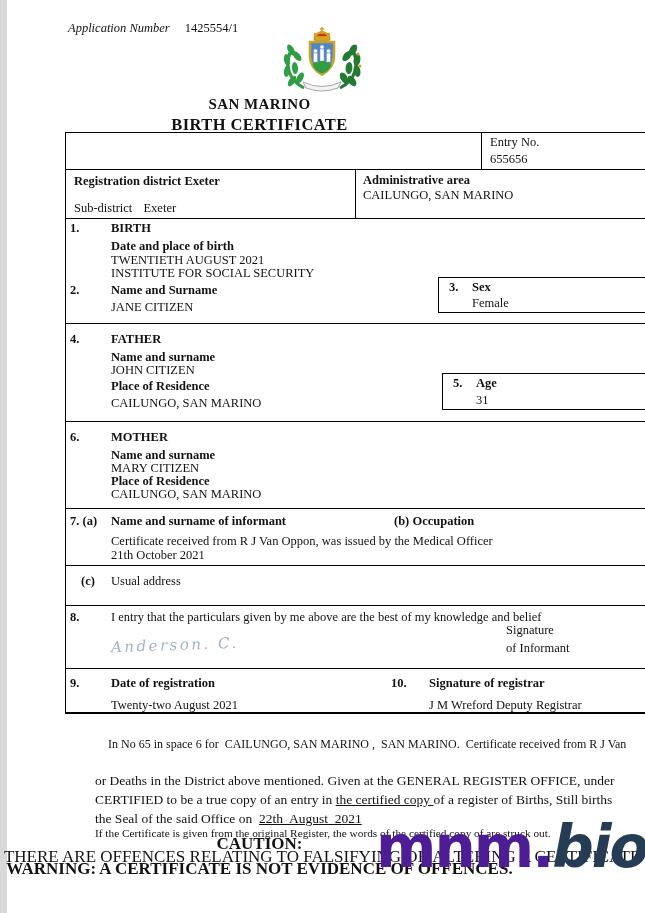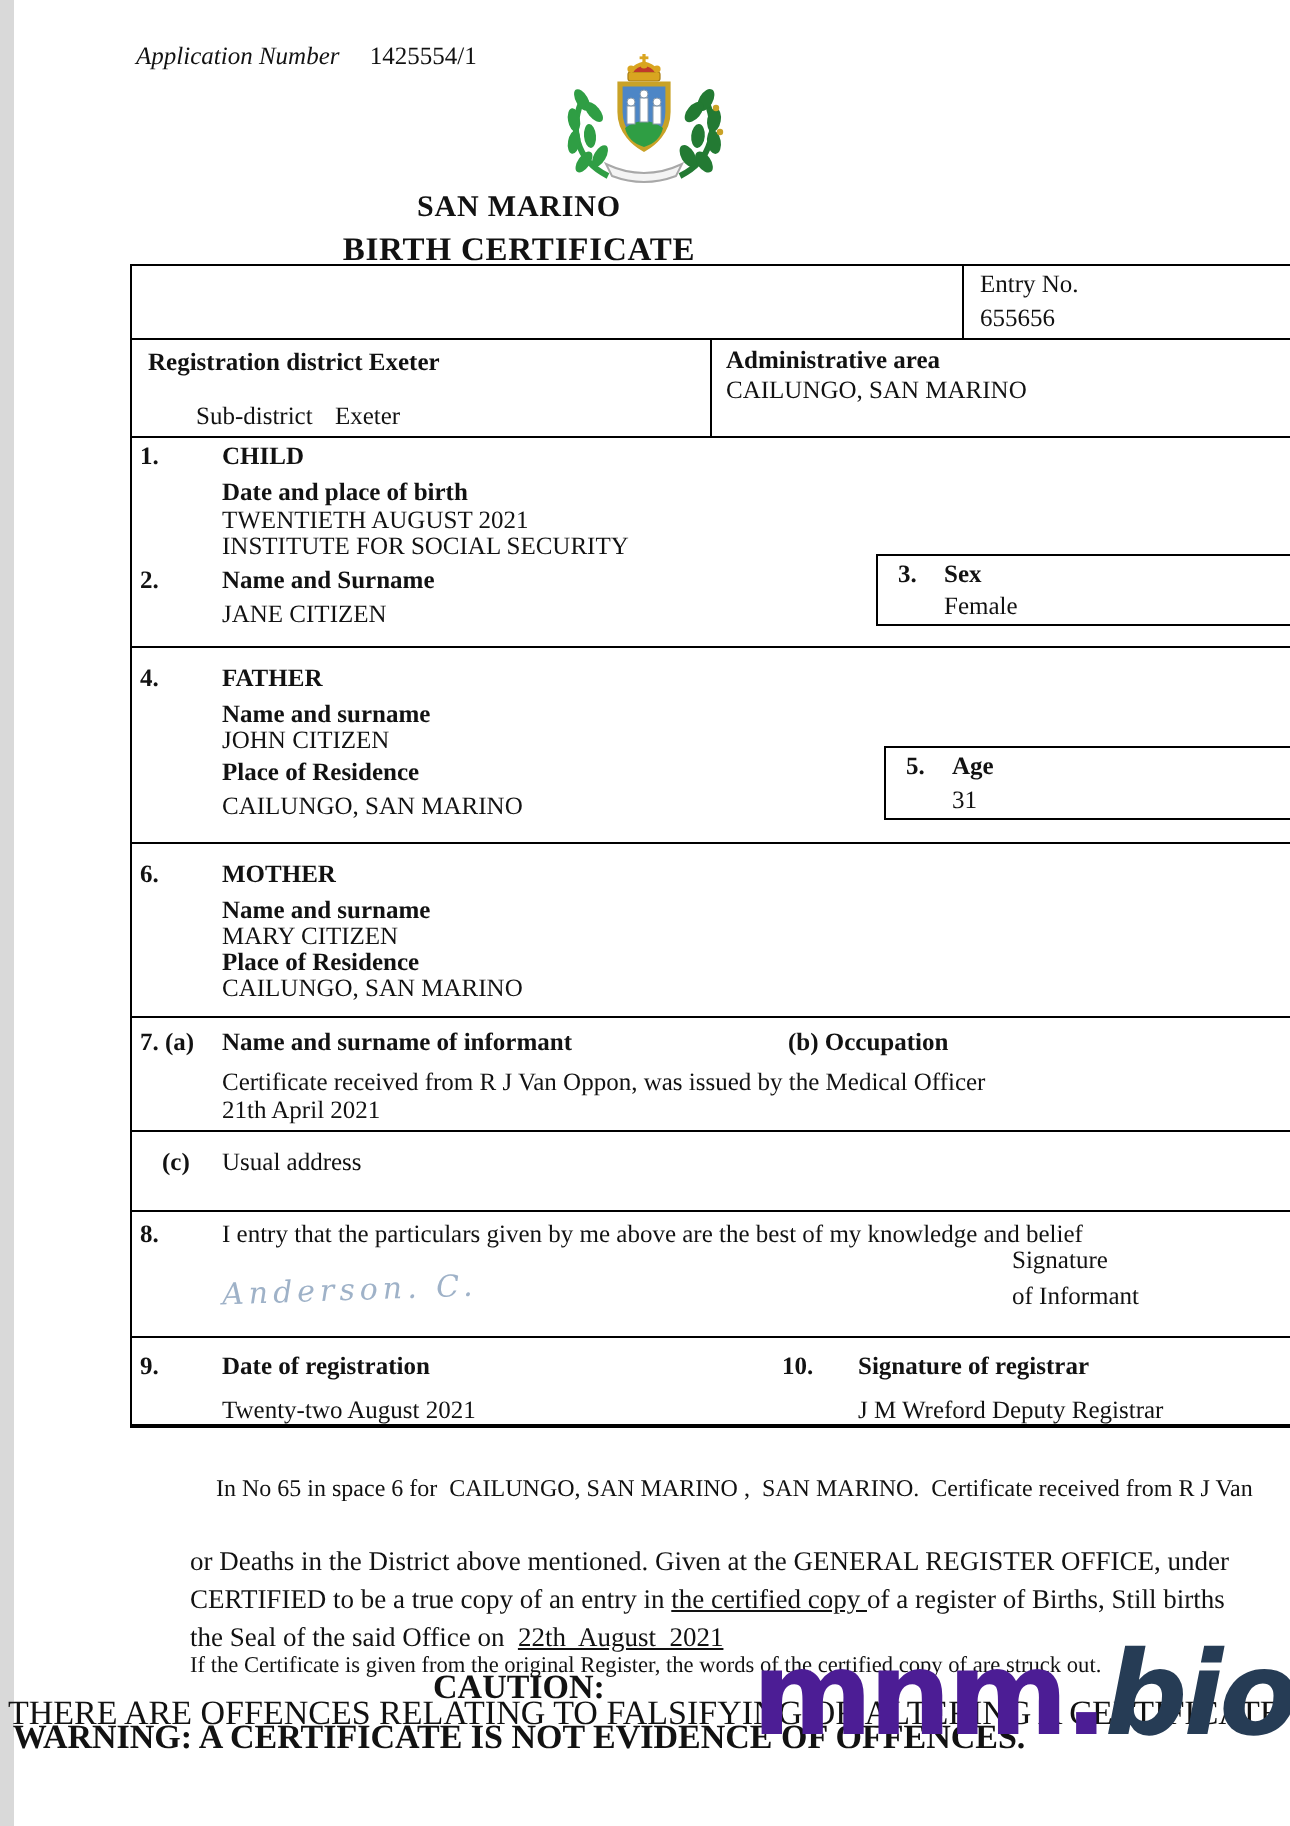--- a/index.html
+++ b/index.html
@@ -108,29 +108,29 @@
     <div class="hl" style="top:432px;"></div>
     <div class="hl" style="top:472px;"></div>
     <div class="hl" style="top:535px;"></div>
 
     <div class="vl" style="left:415px;top:0;height:36px;"></div>
     <div class="p" style="left:424px;top:2px;">Entry No.</div>
     <div class="p" style="left:424px;top:19px;">655656</div>
 
     <div class="vl" style="left:289px;top:36px;height:49px;"></div>
     <div class="p b" style="left:8px;top:41px;">Registration district Exeter</div>
-    <div class="p" style="left:8px;top:68px;margin-left:24px;">
+    <div class="p" style="left:8px;top:68px;">
       <span>Sub-district</span>
       <span style="margin-left:8px;">Exeter</span>
     </div>
     <div class="p b" style="left:297px;top:40px;">Administrative area</div>
     <div class="p" style="left:297px;top:55px;">CAILUNGO, SAN MARINO</div>
 
     <div class="p b" style="left:4px;top:88px;">1.</div>
-    <div class="p b" style="left:45px;top:88px;">CHILD</div>
+    <div class="p b" style="left:45px;top:88px;">BIRTH</div>
     <div class="p b" style="left:45px;top:106px;">Date and place of birth</div>
     <div class="p" style="left:45px;top:120px;">TWENTIETH AUGUST 2021</div>
     <div class="p" style="left:45px;top:133px;">INSTITUTE FOR SOCIAL SECURITY</div>
 
     <div class="p b" style="left:4px;top:150px;">2.</div>
     <div class="p b" style="left:45px;top:150px;">Name and Surname</div>
     <div class="p" style="left:45px;top:167px;">JANE CITIZEN</div>
 
     <div class="box" style="left:372px;top:144px;right:0;height:36px;">
       <span class="p b" style="left:10px;top:2px;">3.</span>
@@ -155,21 +155,21 @@
     <div class="p b" style="left:45px;top:297px;">MOTHER</div>
     <div class="p b" style="left:45px;top:315px;">Name and surname</div>
     <div class="p" style="left:45px;top:328px;">MARY CITIZEN</div>
     <div class="p b" style="left:45px;top:341px;">Place of Residence</div>
     <div class="p" style="left:45px;top:354px;">CAILUNGO, SAN MARINO</div>
 
     <div class="p b" style="left:4px;top:381px;">7. (a)</div>
     <div class="p b" style="left:45px;top:381px;">Name and surname of informant</div>
     <div class="p b" style="left:328px;top:381px;">(b) Occupation</div>
     <div class="p" style="left:45px;top:401px;">Certificate received from R J Van Oppon, was issued by the Medical Officer</div>
-    <div class="p" style="left:45px;top:415px;">21th April 2021</div>
+    <div class="p" style="left:45px;top:415px;">21th October 2021</div>
 
     <div class="p b" style="left:15px;top:441px;">(c)</div>
     <div class="p" style="left:45px;top:441px;">Usual address</div>
 
     <div class="p b" style="left:4px;top:477px;">8.</div>
     <div class="p" style="left:45px;top:477px;">I entry that the particulars given by me above are the best of my knowledge and belief</div>
     <div class="p sig" style="left:45px;top:503px;">Anderson. C.</div>
     <div class="p" style="left:440px;top:490px;">Signature</div>
     <div class="p" style="left:440px;top:508px;">of Informant</div>
 

